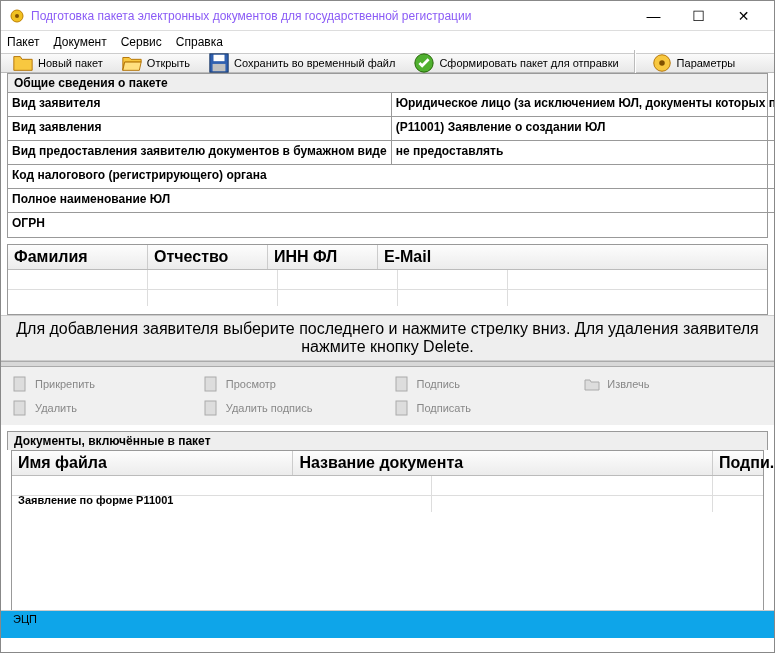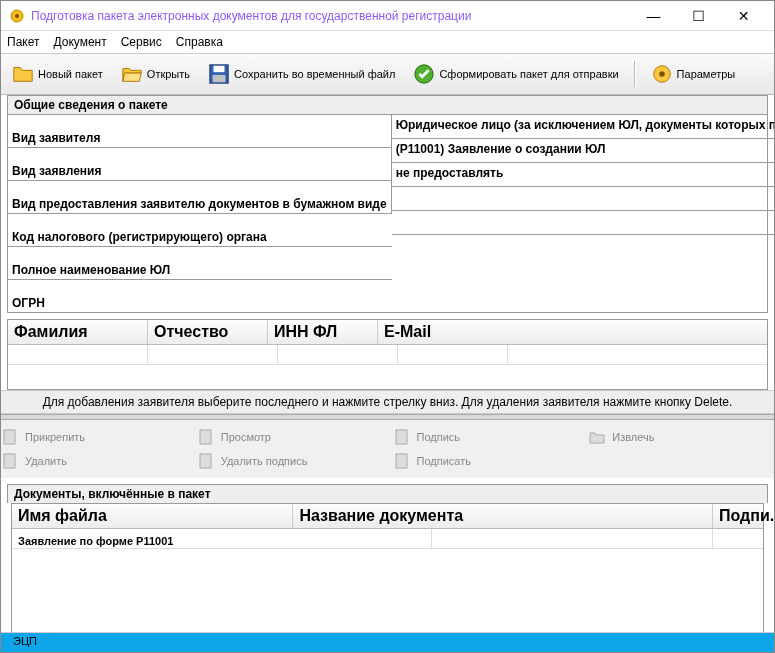--- a/index.html
+++ b/index.html
@@ -4,46 +4,46 @@
 <style>
 * { box-sizing: border-box; margin: 0; padding: 0; }
 body { font-family: Tahoma, Arial, sans-serif; font-size: 11px; background: #fff; width: 775px; height: 653px; overflow: hidden; border: 1px solid #888; }
 .titlebar { display: flex; align-items: center; height: 30px; padding: 0 8px; background: #fff; border-bottom: 1px solid #ddd; }
 .titlebar .icon { width: 16px; height: 16px; margin-right: 6px; }
 .titlebar .title { flex: 1; font-size: 12px; color: #8b5cf6; }
 .winbtns { display: flex; gap: 0; }
 .winbtn { width: 45px; height: 28px; display: flex; align-items: center; justify-content: center; font-size: 14px; color: #000; cursor: pointer; }
 .menubar { display: flex; height: 22px; padding: 0 6px; align-items: center; gap: 14px; font-size: 12px; }
 .menubar span { cursor: pointer; }
-.toolbar { display: flex; align-items: center; height: 42px; padding: 2px 4px; background: linear-gradient(#fafafa,#e8e8e8); border-top: 1px solid #ccc; border-bottom: 1px solid #bbb; gap: 4px; }
+.toolbar { display: flex; align-items: center; height: 20px; padding: 2px 4px; background: linear-gradient(#fafafa,#e8e8e8); border-top: 1px solid #ccc; border-bottom: 1px solid #bbb; gap: 4px; }
 .tbtn { display: flex; align-items: center; gap: 4px; height: 28px; padding: 0 6px; border: 1px solid transparent; border-radius: 3px; cursor: pointer; font-size: 11px; }
 .tbicon { width: 22px; height: 22px; display: inline-block; }
 .tsep { width: 2px; height: 26px; border-left: 1px solid #bbb; border-right: 1px solid #fff; margin: 0 4px; }
 .section-label { background: #eee; padding: 2px 6px; font-weight: bold; font-size: 12px; border: 1px solid #999; border-bottom: none; }
 .grid-area { border: 1px solid #999; }
 .form-grid { display: flex; }
 .form-labels, .form-values { display: flex; flex-direction: column; }
 .form-labels { width: 414px; }
 .form-values { flex: 1; }
-.form-row-label { height: 24px; padding: 16px 4px; border-bottom: 1px solid #999; border-right: 1px solid #999; font-weight: bold; font-size: 12px; white-space: nowrap; overflow: hidden; }
+.form-row-label { height: 24px; padding: 3px 4px; border-bottom: 1px solid #999; border-right: 1px solid #999; font-weight: bold; font-size: 12px; white-space: nowrap; overflow: hidden; }
 .form-labels .form-row-label:nth-child(4),
 .form-labels .form-row-label:nth-child(5),
 .form-labels .form-row-label:nth-child(6) { border-right: none; }
 .form-row-value { height: 24px; padding: 3px 4px; border-bottom: 1px solid #999; font-weight: bold; font-size: 12px; white-space: nowrap; overflow: hidden; }
 .form-row-label:last-child, .form-row-value:last-child { border-bottom: none; }
 .table-header { display: flex; background: linear-gradient(#fdfdfd,#ececec); border-bottom: 1px solid #bbb; }
 .th { padding: 3px 6px; border-right: 1px solid #ccc; font-weight: bold; font-size: 16px; }
 .th:last-child { border-right: none; }
 .table-body { background: #fff; }
 .tr { display: flex; height: 20px; border-bottom: 1px solid #ddd; }
-.td { padding: 6px 6px; border-right: 1px solid #ddd; }
+.td { padding: 18px 6px; border-right: 1px solid #ddd; }
 .td:last-child { border-right: none; }
-.hint-row { background: #eee; text-align: center; padding: 4px; font-size: 12px; border-top: 1px solid #ccc; border-bottom: 1px solid #ccc; }
+.hint-row { background: #eee; text-align: center; padding: 4px; font-size: 16px; border-top: 1px solid #ccc; border-bottom: 1px solid #ccc; }
 .splitter { height: 6px; background: #d8d8d8; border-top: 1px solid #aaa; border-bottom: 1px solid #aaa; }
-.doc-toolbar { display: grid; grid-template-columns: repeat(4,1fr); gap: 2px 10px; padding: 6px 0; background: #f0f0f0; }
+.doc-toolbar { display: grid; grid-template-columns: repeat(4,1fr); gap: 2px 10px; padding: 6px 10px; background: #f0f0f0; }
 .dtbtn { display: flex; align-items: center; gap: 6px; height: 22px; font-size: 11px; color: #888; cursor: pointer; }
 .dtbtn.enabled { color: #000; }
 .dticon { width: 18px; height: 18px; display: inline-block; }
 .doc-grid { border: 1px solid #999; margin: 0 4px; }
 .doc-body { background: #fff; min-height: 150px; }
 .statusbar { position: absolute; bottom: 0; left: 0; right: 0; height: 28px; background: #0ea5e9; border-top: 1px solid #ccc; padding: 2px 12px; font-size: 11px; }
 .app-body { position: relative; height: calc(100% - 86px); overflow: hidden; }
 .content { padding: 0 6px; }
 .applicants { margin-top: 6px; }
 .documents-section { margin-top: 6px; }

